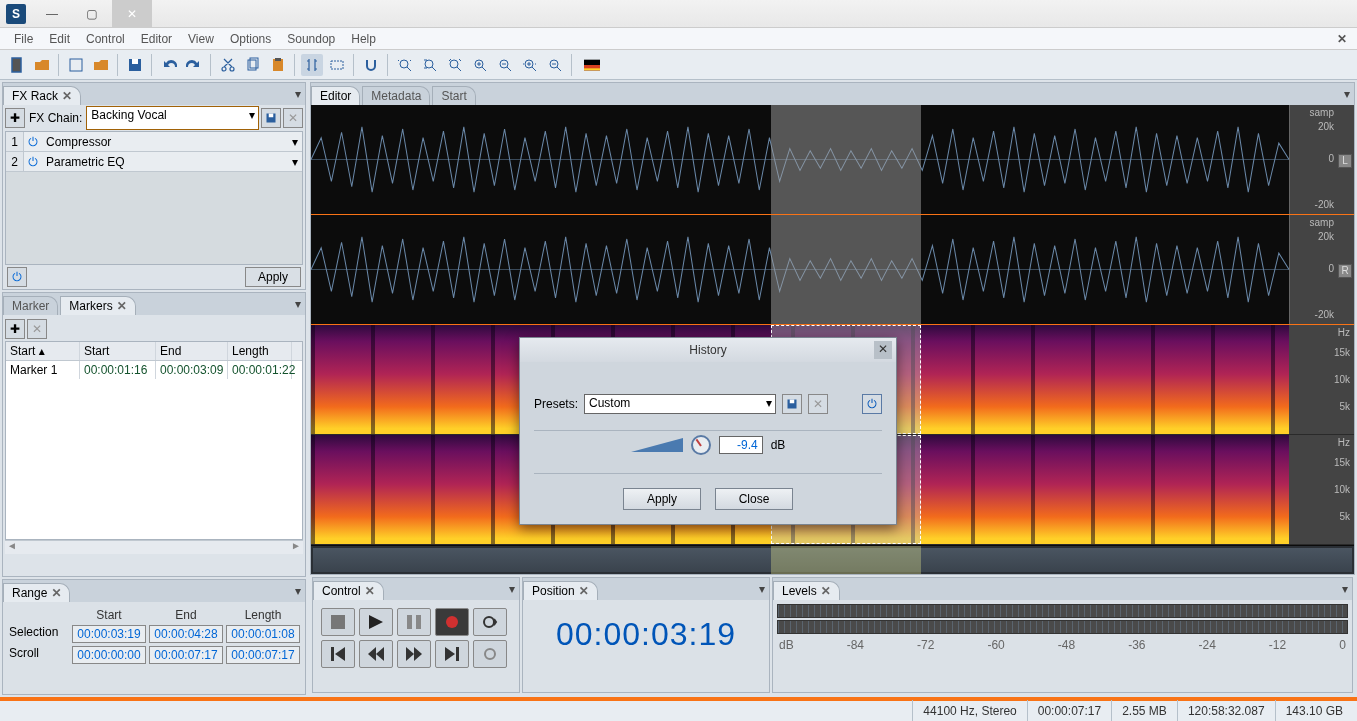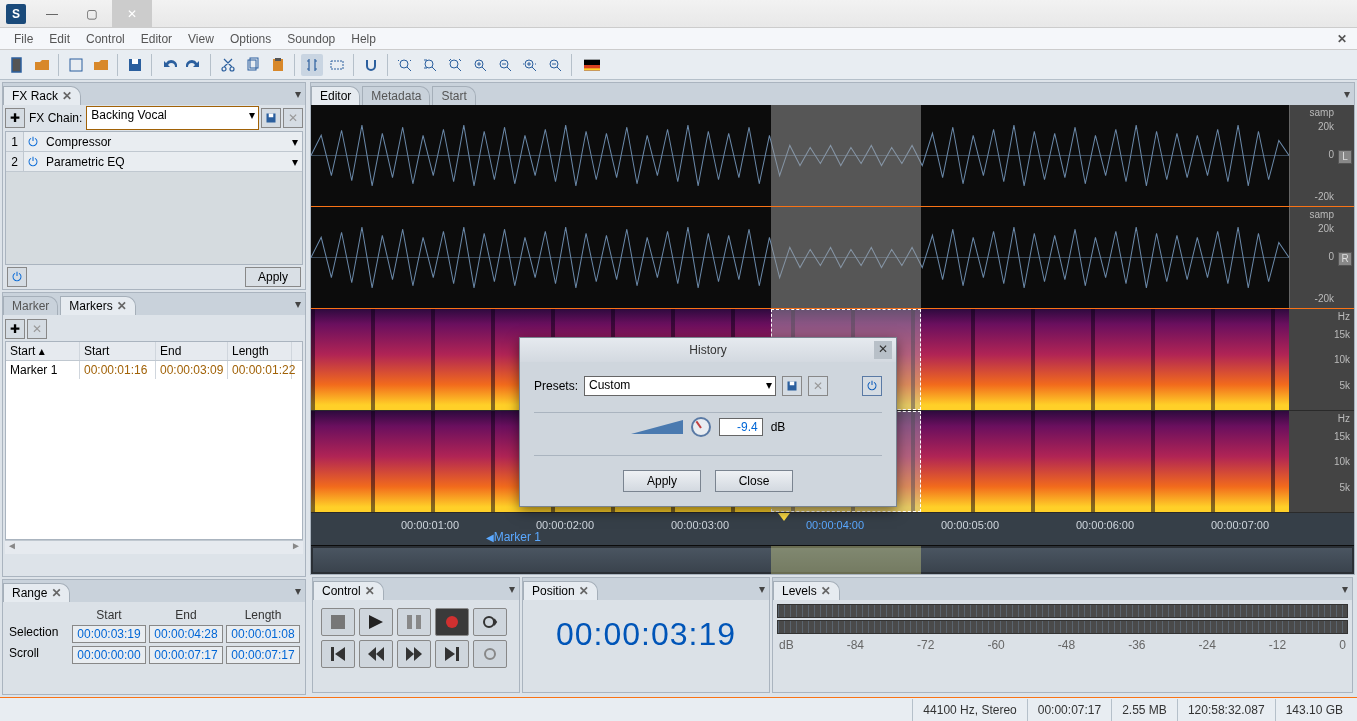--- a/index.html
+++ b/index.html
@@ -51,21 +51,21 @@
 .fx-row .dd { width:14px; text-align:center;}
 .fx-bottom { display:flex; justify-content:space-between; padding:2px;}
 .apply-btn { border:1px solid #888; background:#d9dfe5; padding:2px 12px;}
 
 
 .mark-toolbar { display:flex; gap:2px; padding:2px 0;}
 .mark-table { background:#fff; border:1px solid #aab4bf;}
 .mark-head { display:flex; background:#e6eaef; border-bottom:1px solid #c0c8d0;}
 .mark-head div, .mark-row div { padding:2px 4px; border-right:1px solid #d0d6dd;}
 .mark-row { display:flex; background:#fff;}
-.mark-row div { color:#a16207;}
+.mark-row div { color:#14532d;}
 .mark-row div:first-child{color:#000;}
 .col-name{width:74px;} .col-start{width:76px;} .col-end{width:72px;} .col-len{width:64px;}
 .mark-blank { height:160px; background:#fff;}
 .hscroll { height:14px; background:#e6eaef; border-top:1px solid #c0c8d0; position:relative;}
 .hscroll::before, .hscroll::after { content:"◄"; position:absolute; left:2px; top:-1px; color:#888; font-size:10px;}
 .hscroll::after{content:"►"; left:auto; right:2px;}
 
 
 .editor-body { display:flex; flex-direction:column; background:#0c0c0c; position:relative; height:100%;}
 .wave-row { flex:1; background:#4c1d95; position:relative; border-bottom:1px solid #f97316; overflow:hidden;}
@@ -108,29 +108,29 @@
 
 .position-disp { font-size:32px; color:#0055b8; text-align:center; padding:14px 10px; letter-spacing:1px;}
 
 
 .levels-body { padding:4px; background:#dbe1e7;}
 .level-bar { height:14px; background:#4a4a4a; border:1px solid #333; margin-bottom:2px; position:relative;}
 .level-bar::after{content:""; position:absolute; inset:0; background:repeating-linear-gradient(90deg,#5a646e 0 1px,transparent 1px 6px);}
 .level-scale { display:flex; justify-content:space-between; color:#666; font-size:10px; padding:2px 2px 0 2px;}
 
 
-.statusbar { height:24px; background:#e8edf2; border-top:1px solid #f97316; display:flex; justify-content:flex-end; align-items:center; padding:0 4px; gap:0;}
+.statusbar { height:24px; background:#e8edf2; border-top:4px solid #f97316; display:flex; justify-content:flex-end; align-items:center; padding:0 4px; gap:0;}
 .statusbar .cell { border-left:1px solid #b5c0ca; padding:0 10px; color:#333; line-height:22px;}
 
 
 .dialog { position:absolute; left:519px; top:337px; width:378px; background:#cfd6dd; border:1px solid #7a8490; box-shadow:0 4px 12px rgba(0,0,0,0.5);}
 .dialog-title { height:24px; background:linear-gradient(#e6eaef,#d3d9e0); text-align:center; line-height:24px; color:#333; position:relative;}
 .dialog-title .dclose { position:absolute; right:4px; top:3px; width:18px; height:18px; background:#b8c0c8; text-align:center; line-height:16px;}
 .dialog-body { padding:14px;}
-.dialog-row1 { display:flex; align-items:center; gap:6px; margin-bottom:16px;}
+.dialog-row1 { display:flex; align-items:center; gap:6px; margin-bottom:16px;margin-top:18px;}
 .dialog-row1 .presets-sel { flex:1; border:1px solid #666; background:#fff; padding:1px 4px; height:20px; position:relative;}
 .dialog-row1 .presets-sel::after{content:"▾"; position:absolute; right:3px; top:1px;}
 .dialog-row1 .pwr { border:1px solid #5a7aa5; color:#0055b8; margin-left:28px;}
 .dialog-slider-row { display:flex; align-items:center; justify-content:center; gap:8px; padding:4px 0 18px 0; border-top:1px solid #aab4bf; border-bottom:1px solid #aab4bf; margin-bottom:14px;}
 .triangle { width:0; height:0; border-bottom:14px solid #4a7ab0; border-left:52px solid transparent;}
 .knob { width:20px; height:20px; border:2px solid #5a7aa5; border-radius:50%; background:#e9edf1; position:relative;}
 .knob::after{content:""; position:absolute; left:7px; top:1px; width:2px; height:8px; background:#c04040; transform-origin:bottom; transform:rotate(-35deg);}
 .gain-val { width:44px; border:1px solid #666; background:#fff; color:#0066d6; text-align:right; padding:1px 4px;}
 .dialog-btns { display:flex; justify-content:center; gap:14px;}
 .dlg-btn { width:78px; padding:3px 0; border:1px solid #7a8490; background:linear-gradient(#eef1f4,#d3d9e0); text-align:center;}
@@ -467,30 +467,20 @@
             <div class="spectro-bands"></div>
               <div class="sel"></div>
             <div class="spectro-ruler">
               <span class="lab" style="top:2px">Hz</span>
               <span class="lab" style="top:20%">15k</span>
               <span class="lab" style="top:45%">10k</span>
               <span class="lab" style="top:70%">5k</span>
             </div>
           </div>
 
-          <div class="timeline">
-            <span class="tick" style="left:90px">00:00:01:00</span>
-            <span class="tick" style="left:225px">00:00:02:00</span>
-            <span class="tick" style="left:360px">00:00:03:00</span>
-            <span class="tick" style="left:495px;color:#5aa8ff">00:00:04:00</span>
-            <span class="tick" style="left:630px">00:00:05:00</span>
-            <span class="tick" style="left:765px">00:00:06:00</span>
-            <span class="tick" style="left:900px">00:00:07:00</span>
-            <span class="mark" style="left:175px">◀<span>Marker 1</span></span>
-          </div>
 
           <div class="overview">
               <div class="vis"></div>
               <div class="sel"></div>
             </div>
         </div>
       </div>
     </div>
 
     <div class="bottom-row">

